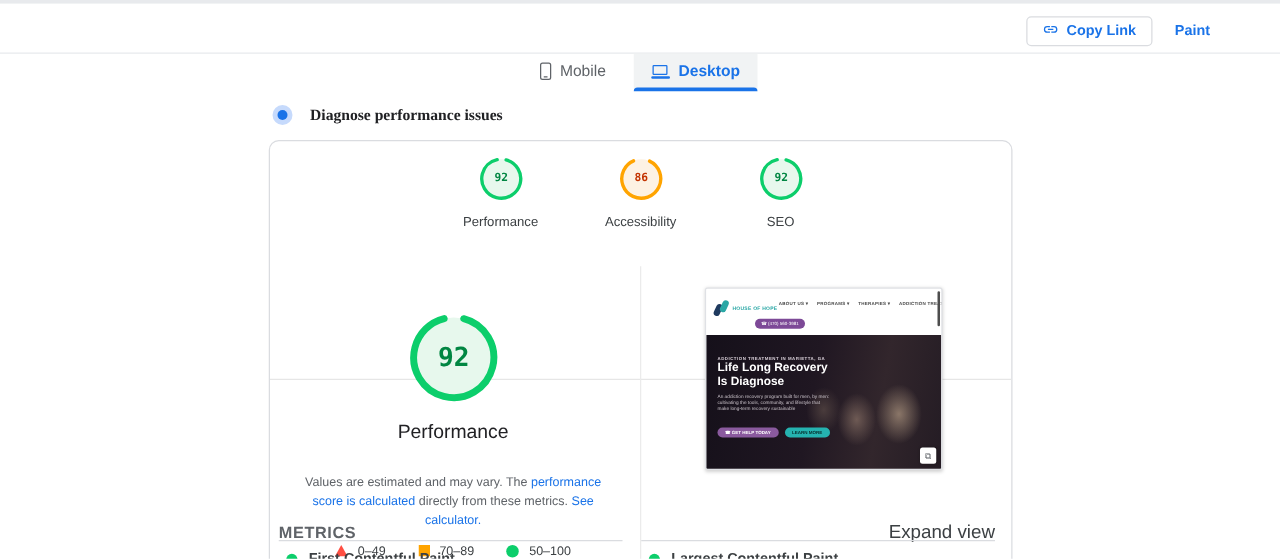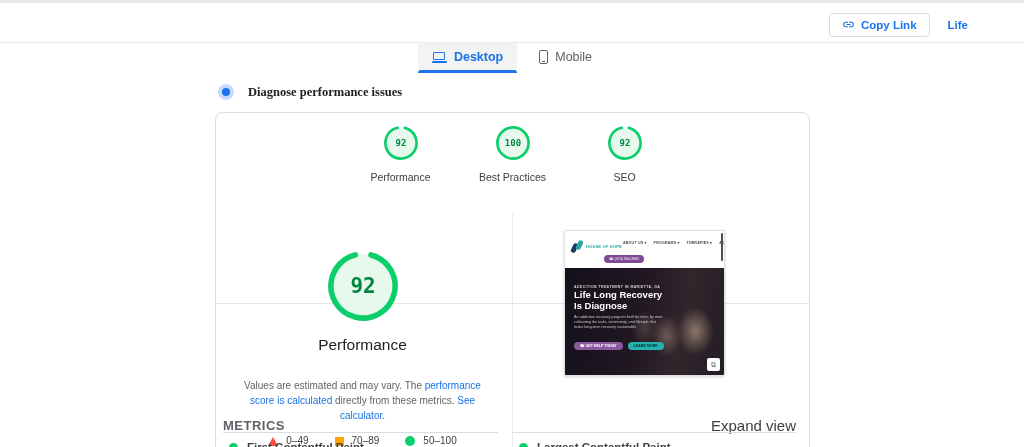--- a/index.html
+++ b/index.html
@@ -51,30 +51,30 @@
 
   
   .perf-col { position:absolute; left:0; top:98px; width:293px; }
   .big-gauge-wrap { display:flex; justify-content:center; margin-top:38px; }
   .perf-title { text-align:center; margin-top:9px; font-size:15.5px; color:#212124; }
   .disclaimer { margin:24px auto 0; width:256px; text-align:center; font-size:10px;
     line-height:15px; color:#5f6368; }
   .disclaimer a { color:#1a73e8; text-decoration:none; cursor:pointer; }
   .legend { display:flex; justify-content:center; gap:26px; margin-top:12px;
     font-size:10px; color:#3c4043; }
-  .legend-item { display:flex; align-items:flex-end; gap:8px; }
+  .legend-item { display:flex; align-items:flex-start; gap:8px; }
   .tri { width:0; height:0; border-left:5px solid transparent; border-right:5px solid transparent;
     border-bottom:9px solid #ff4e42; }
   .sq { width:9px; height:9px; background:#ffa400; }
   .dot { width:10px; height:10px; border-radius:50%; background:#0cce6b; }
 
   .vdivider { position:absolute; left:296px; top:100px; width:1px; height:295px; background:#ebebeb; }
 
   
-  .thumb { position:absolute; left:348px; top:117px; width:161px; height:146px;
+  .thumb { position:absolute; left:348px; top:117px; width:190px; height:146px;
     border:1px solid #dfe1e5; border-radius:2px; box-shadow:0 1px 3px rgba(0,0,0,.18);
     background:#fff; overflow:hidden; }
   .t-nav { position:relative; width:100%; height:37px; background:#fff; }
   .t-logo { position:absolute; left:7px; top:9px; display:flex; align-items:center; gap:3px; }
   .t-logo-mark { width:11px; height:14px; position:relative; }
   .t-logo-mark i { position:absolute; width:5px; height:10px; border-radius:4px; }
   .t-logo-mark i:nth-child(1){ left:0; top:3px; background:#1f3a5f; transform:rotate(25deg); }
   .t-logo-mark i:nth-child(2){ left:5px; top:0; background:#2aa7a5; transform:rotate(25deg); }
   .t-logo-text { font-size:4px; font-weight:bold; color:#2aa7a5; line-height:4.5px; letter-spacing:.2px; }
   .t-menu { position:absolute; left:58px; top:10px; display:flex; gap:7px;
@@ -129,35 +129,35 @@
   <div class="appbar">
     <div class="appbar-actions">
       <button class="copy-link-btn">
         <span>
           <svg width="13" height="13" viewBox="0 0 24 24" fill="#1a73e8">
               <path d="M3.9 12c0-1.7 1.4-3.1 3.1-3.1h4V7H7a5 5 0 0 0 0 10h4v-1.9H7A3.1 3.1 0 0 1 3.9 12zM8 13h8v-2H8v2zm9-6h-4v1.9h4a3.1 3.1 0 0 1 0 6.2h-4V17h4a5 5 0 0 0 0-10z"></path>
             </svg>
         </span>
         <span>Copy Link</span>
       </button>
-      <span class="docs-link">Life</span>
+      <span class="docs-link">Paint</span>
     </div>
   </div>
 
   <div class="tabs">
+    <div class="tab">
+      <span class="phone-icon"></span>
+      <span>Mobile</span>
+    </div>
     <div class="tab selected">
       <span class="laptop-icon">
           <i class="scr"></i>
           <i class="base"></i>
         </span>
       <span>Desktop</span>
-    </div>
-    <div class="tab">
-      <span class="phone-icon"></span>
-      <span>Mobile</span>
     </div>
   </div>
 
   <div class="diagnose">
     <span class="diagnose-icon"></span>
     <span class="diagnose-label">Diagnose performance issues</span>
   </div>
 
   <div class="card">
 
@@ -165,25 +165,25 @@
       <div class="cat">
         <span><svg width="36" height="36" viewBox="0 0 120 120">
               <circle cx="60" cy="60" r="52" fill="#e7f8ed"></circle>
               <circle cx="60" cy="60" r="52" fill="none" stroke="#0cce6b" stroke-width="9" stroke-linecap="round" stroke-dasharray="300.58758509547147 26.138050877867045" transform="rotate(-75.6 60 60)"></circle>
               <text x="60" y="60" text-anchor="middle" dominant-baseline="central" font-size="30" fill="#018642">92</text>
             </svg></span>
         <span class="cat-label">Performance</span>
       </div>
       <div class="cat">
         <span><svg width="36" height="36" viewBox="0 0 120 120">
-              <circle cx="60" cy="60" r="52" fill="#e7f8ed"></circle>
-              <circle cx="60" cy="60" r="52" fill="none" stroke="#0cce6b" stroke-width="9" stroke-linecap="round" stroke-dasharray="326.7256359733385 0" transform="rotate(-90 60 60)"></circle>
-              <text x="60" y="60" text-anchor="middle" dominant-baseline="central" font-size="30" fill="#018642">100</text>
-            </svg></span>
-        <span class="cat-label">Best Practices</span>
+              <circle cx="60" cy="60" r="52" fill="#fdf2e3"></circle>
+              <circle cx="60" cy="60" r="52" fill="none" stroke="#ffa400" stroke-width="9" stroke-linecap="round" stroke-dasharray="280.9840469370711 45.741589036267385" transform="rotate(-64.8 60 60)"></circle>
+              <text x="60" y="60" text-anchor="middle" dominant-baseline="central" font-size="30" fill="#c33300">86</text>
+            </svg></span>
+        <span class="cat-label">Accessibility</span>
       </div>
       <div class="cat">
         <span><svg width="36" height="36" viewBox="0 0 120 120">
               <circle cx="60" cy="60" r="52" fill="#e7f8ed"></circle>
               <circle cx="60" cy="60" r="52" fill="none" stroke="#0cce6b" stroke-width="9" stroke-linecap="round" stroke-dasharray="300.58758509547147 26.138050877867045" transform="rotate(-75.6 60 60)"></circle>
               <text x="60" y="60" text-anchor="middle" dominant-baseline="central" font-size="30" fill="#018642">92</text>
             </svg></span>
         <span class="cat-label">SEO</span>
       </div>
     </div>

